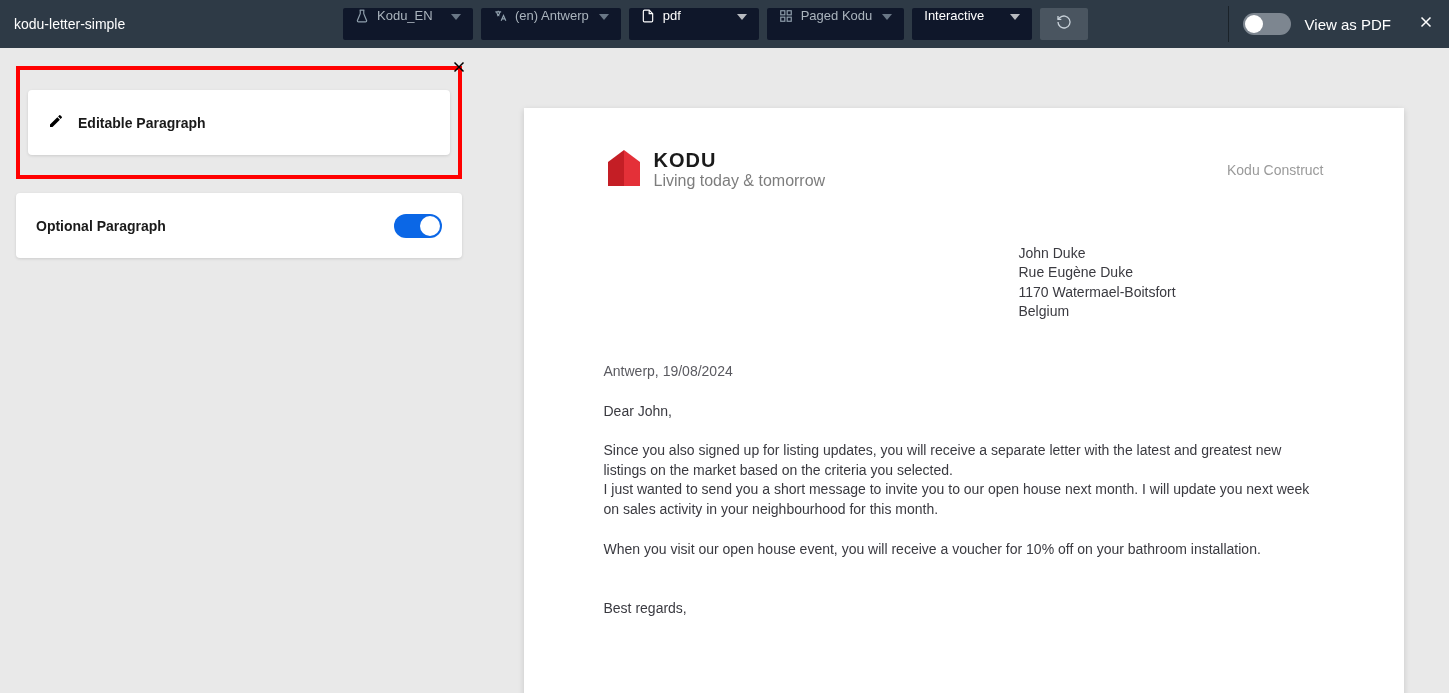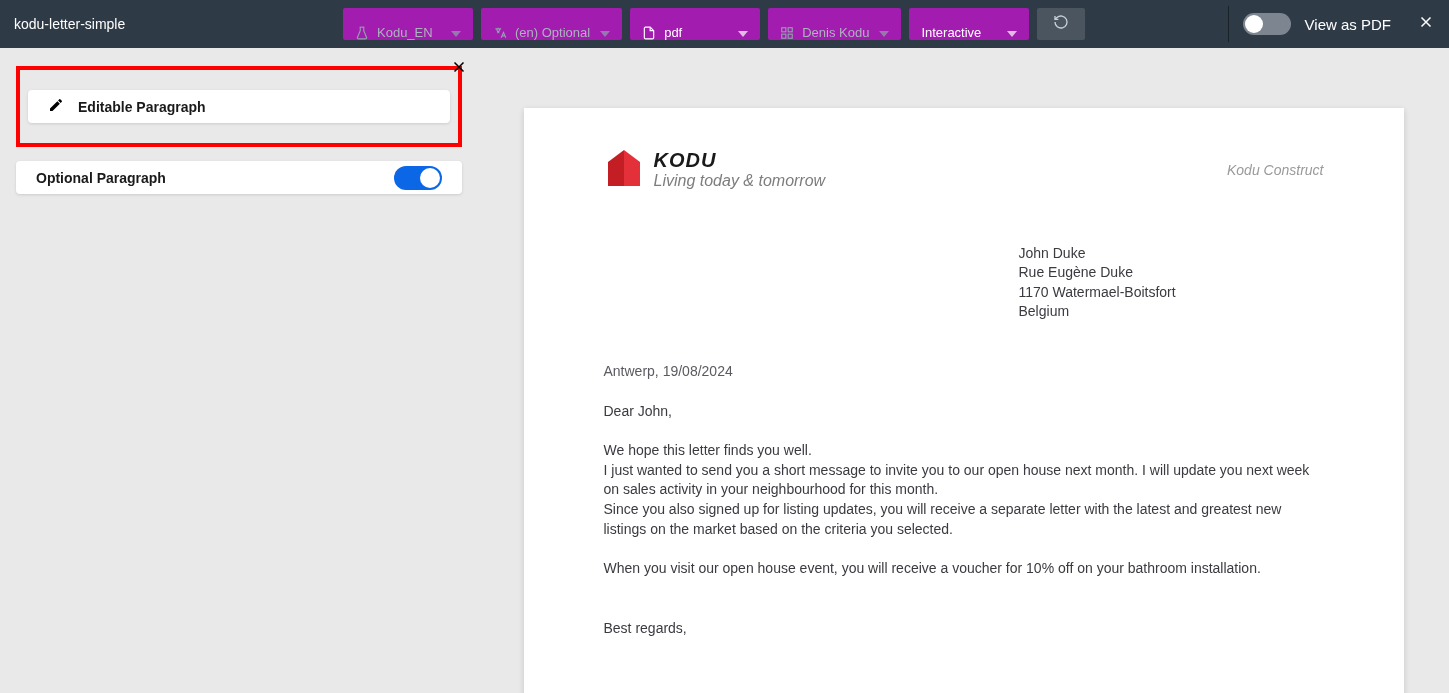--- a/index.html
+++ b/index.html
@@ -19,24 +19,24 @@
       gap: 8px;
       color: #fff;
     }
     .doc-title {
       font-size: 14px;
       color: #fff;
       padding-left: 4px;
       width: 325px;
     }
     .dropdown {
-      background: #a21caf;
+      background: #0f172a;
       height: 32px;
       display: flex;
-      align-items: flex-end;
+      align-items: flex-start;
       padding: 0 12px;
       gap: 10px;
       border-radius: 2px;
       color: #aab4bd;
       font-size: 13px;
       cursor: pointer;
       justify-content: space-between;
       min-width: 130px;
     }
     .dropdown.active {
@@ -102,21 +102,21 @@
       cursor:pointer;
     }
     .highlight-box {
       border: 4px solid #ff0000;
       padding: 20px 8px;
       margin-bottom: 14px;
     }
     .card {
       background:#fff;
       border-radius:4px;
-      height:33px;
+      height:65px;
       box-shadow: 0 1px 3px rgba(0,0,0,0.12);
       display:flex;
       align-items:center;
       padding:0 20px;
       gap:14px;
       font-size:14px;
       font-weight:700;
       color:#1a1a1a;
     }
     .card .right-slot { margin-left:auto; }
@@ -154,21 +154,20 @@
       font-size:14px;
       line-height:1.4;
       color:#3a3a40;
       min-height:800px;
     }
     .page-header {
       display:flex;
       justify-content:space-between;
       align-items:center;
       margin-bottom: 50px;
-      font-style: italic;
     }
     .logo-box {
       display:flex;
       align-items:center;
       gap:10px;
     }
     .logo-text {
       font-weight:900;
       color:#1a1a1a;
       letter-spacing:1px;
@@ -220,21 +219,21 @@
     </span>
   </div>
 
   <div class="dropdown">
     <span class="dd-left">
       <span class="icon">
         <svg width="14" height="14" viewBox="0 0 24 24" fill="none" stroke="#90a0ad" stroke-width="2">
             <path d="M4 5h10M9 3v2M6 5s1 5 5 7M12 5s-1 5-5 7M14 20l4-9 4 9M15.5 17h5"></path>
           </svg>
       </span>
-      <span>(en) Optional</span>
+      <span>(en) Antwerp</span>
     </span>
     <span class="caret">
       <svg width="10" height="6" viewBox="0 0 10 6" fill="#90a0ad">
           <path d="M0 0l5 6 5-6z"></path>
         </svg>
     </span>
   </div>
 
   <div class="dropdown active">
     <span class="dd-left">
@@ -256,21 +255,21 @@
   <div class="dropdown">
     <span class="dd-left">
       <span class="icon">
         <svg width="14" height="14" viewBox="0 0 24 24" fill="none" stroke="#90a0ad" stroke-width="2">
             <rect x="3" y="3" width="7" height="7"></rect>
             <rect x="14" y="3" width="7" height="7"></rect>
             <rect x="3" y="14" width="7" height="7"></rect>
             <rect x="14" y="14" width="7" height="7"></rect>
           </svg>
       </span>
-      <span>Denis Kodu</span>
+      <span>Paged Kodu</span>
     </span>
     <span class="caret">
       <svg width="10" height="6" viewBox="0 0 10 6" fill="#90a0ad">
           <path d="M0 0l5 6 5-6z"></path>
         </svg>
     </span>
   </div>
 
   <div class="dropdown active" style="min-width:120px;">
     <span class="dd-left">
@@ -364,23 +363,22 @@
         <div>Rue Eugène Duke</div>
         <div>1170 Watermael-Boitsfort</div>
         <div>Belgium</div>
       </div>
 
       <div class="date-line">Antwerp, 19/08/2024</div>
 
       <div class="body-p">Dear John,</div>
 
       <div class="body-p">
-        <div>We hope this letter finds you well.</div>
+        <div>Since you also signed up for listing updates, you will receive a separate letter with the latest and greatest new listings on the market based on the criteria you selected.</div>
         <div>I just wanted to send you a short message to invite you to our open house next month. I will update you next week on sales activity in your neighbourhood for this month.</div>
-        <div>Since you also signed up for listing updates, you will receive a separate letter with the latest and greatest new listings on the market based on the criteria you selected.</div>
       </div>
 
       <div class="body-p">When you visit our open house event, you will receive a voucher for 10% off on your bathroom installation.</div>
 
       <div class="body-p" style="margin-top:40px">Best regards,</div>
     </div>
   </div>
 </div>
 
 </body></html>

